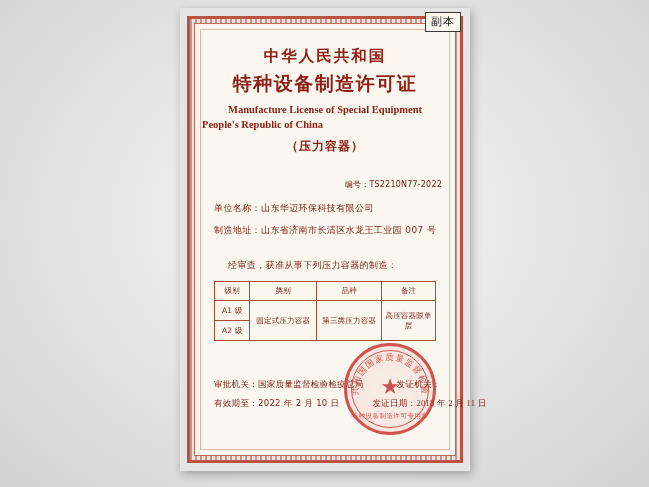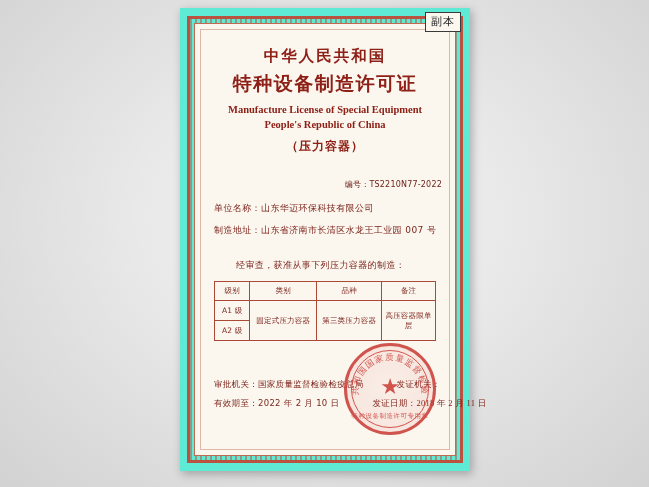--- a/index.html
+++ b/index.html
@@ -20,21 +20,21 @@
     height: 487px;
   }
 
   
   #certificate {
     position: absolute;
     left: 180px;
     top: 8px;
     width: 290px;
     height: 463px;
-    background: #5eead4;
+    background: #e5e5e5;
     box-shadow: 2px 3px 9px rgba(0,0,0,0.28);
   }
 
   
   .frame-outer {
     position: absolute;
     left: 7px;
     top: 8px;
     right: 7px;
     bottom: 8px;
@@ -111,21 +111,20 @@
   }
   .title-en-1 {
     text-align: center;
     font-family: "Liberation Serif", serif;
     font-size: 10.5px;
     font-weight: bold;
     color: #8e2017;
     margin-top: 7px;
   }
   .title-en-2 {
-    text-align: center;
     font-family: "Liberation Serif", serif;
     font-size: 10.5px;
     font-weight: bold;
     color: #8e2017;
     margin-top: 4px;
   }
   .title-cn-3 {
     text-align: center;
     font-family: "DejaVu Sans", sans-serif;
     font-size: 12px;
@@ -155,21 +154,21 @@
   }
   .field-row.second { margin-top: 9px; }
   .field-label { }
   .field-value { }
 
   .approval-line {
     font-family: "DejaVu Sans", sans-serif;
     font-size: 9px;
     color: #7a1f16;
     margin-top: 22px;
-    padding-left: 34px;
+    padding-left: 26px;
     letter-spacing: 0.4px;
   }
 
   
   table.scope {
     margin: 9px auto 0 auto;
     width: 222px;
     border-collapse: collapse;
     font-family: "DejaVu Sans", sans-serif;
     color: #7a1f16;

